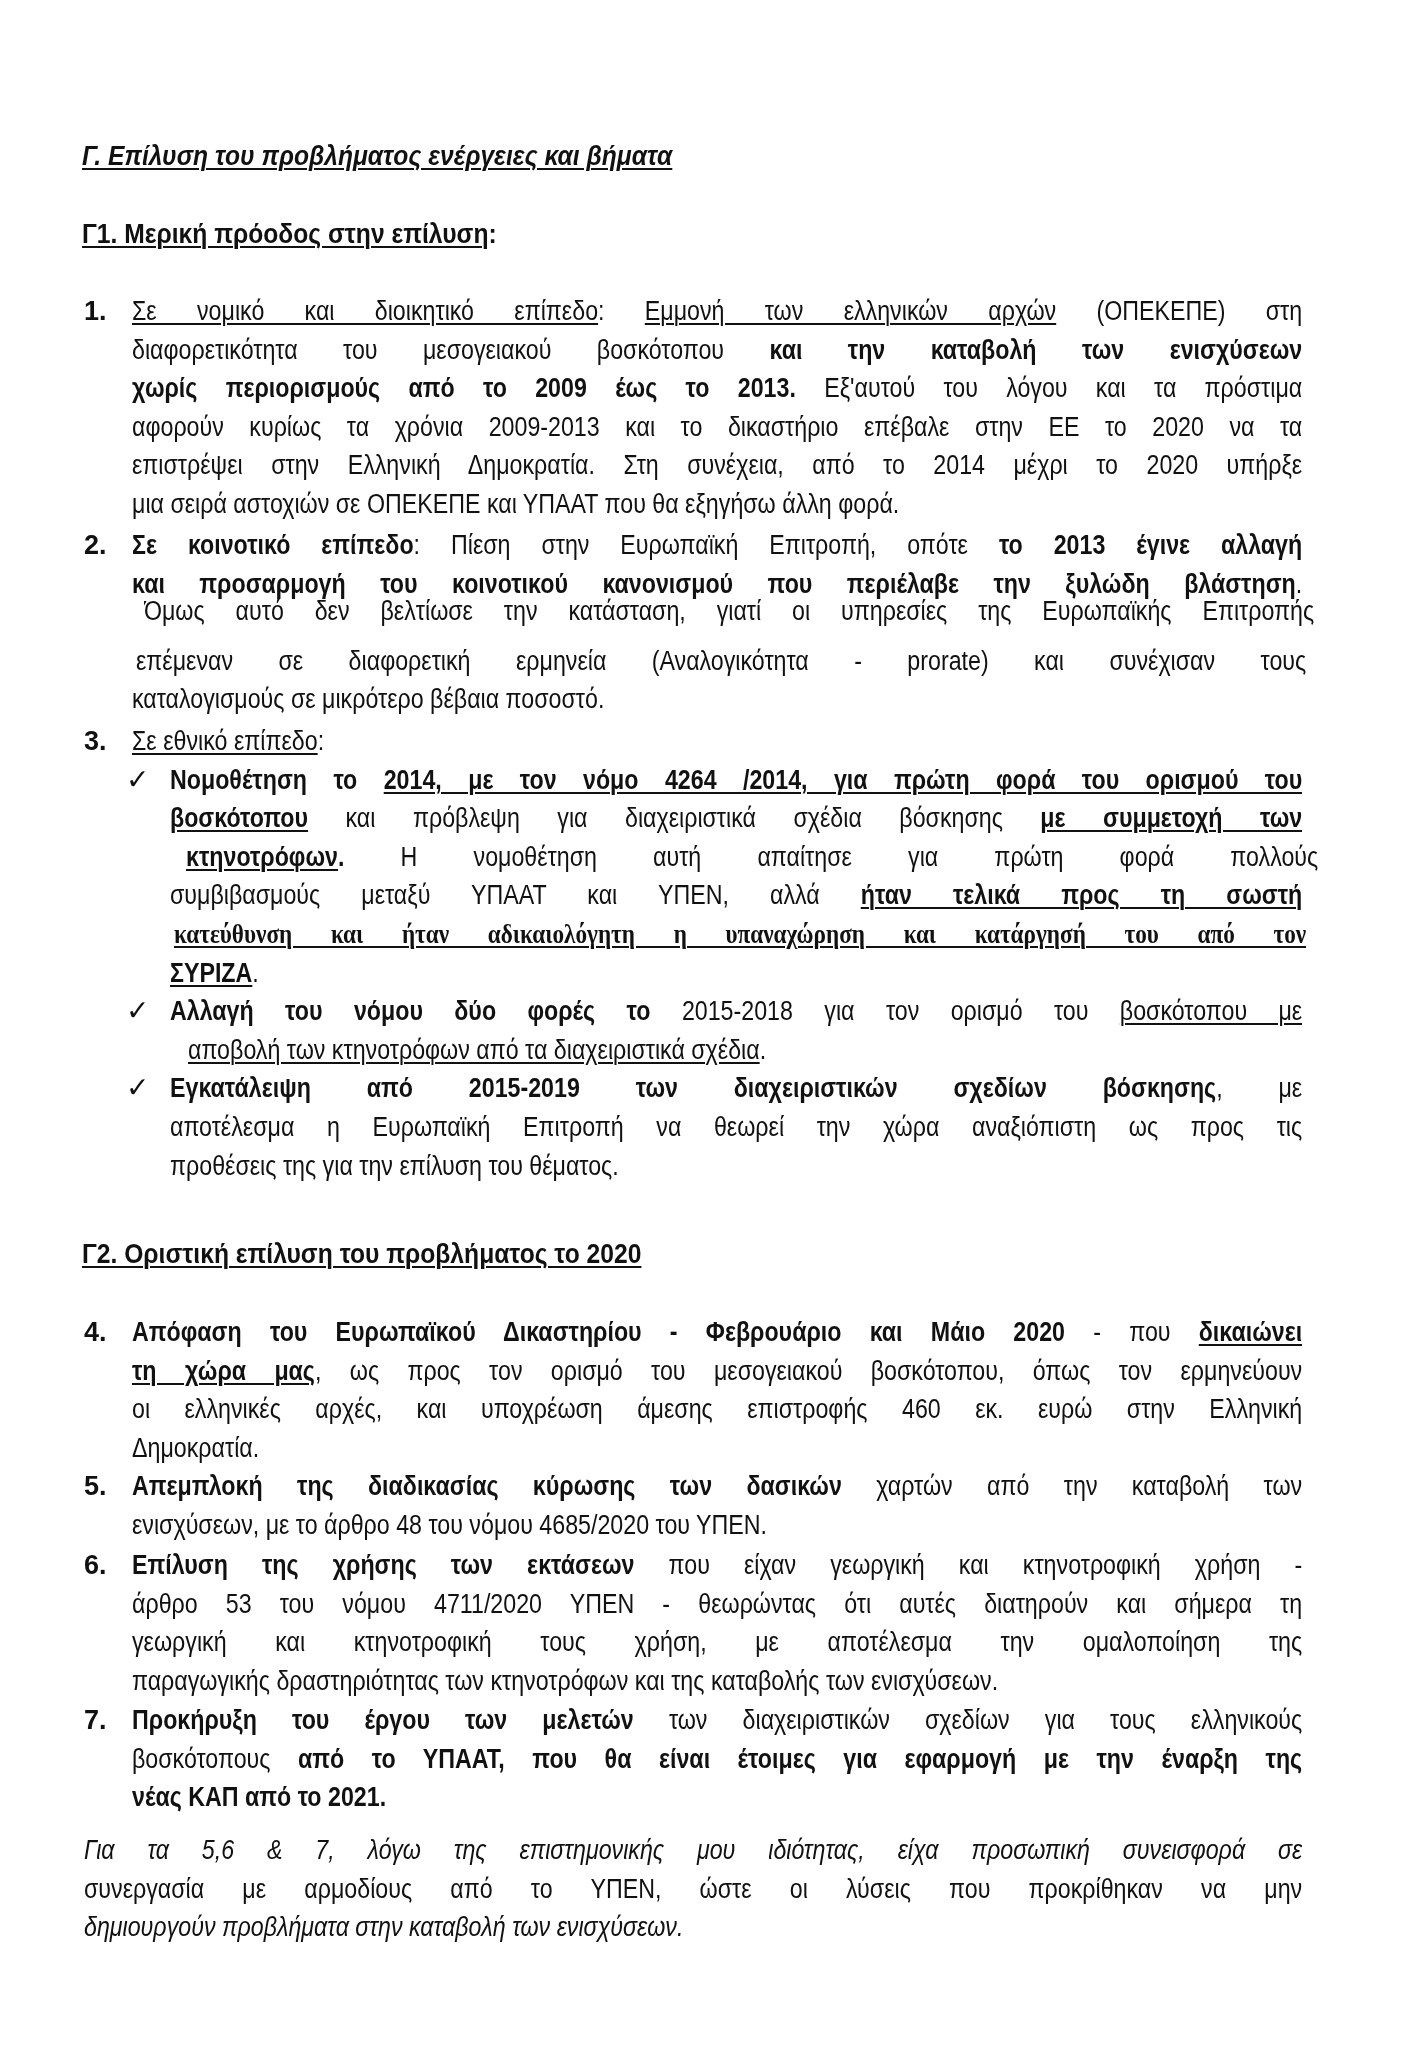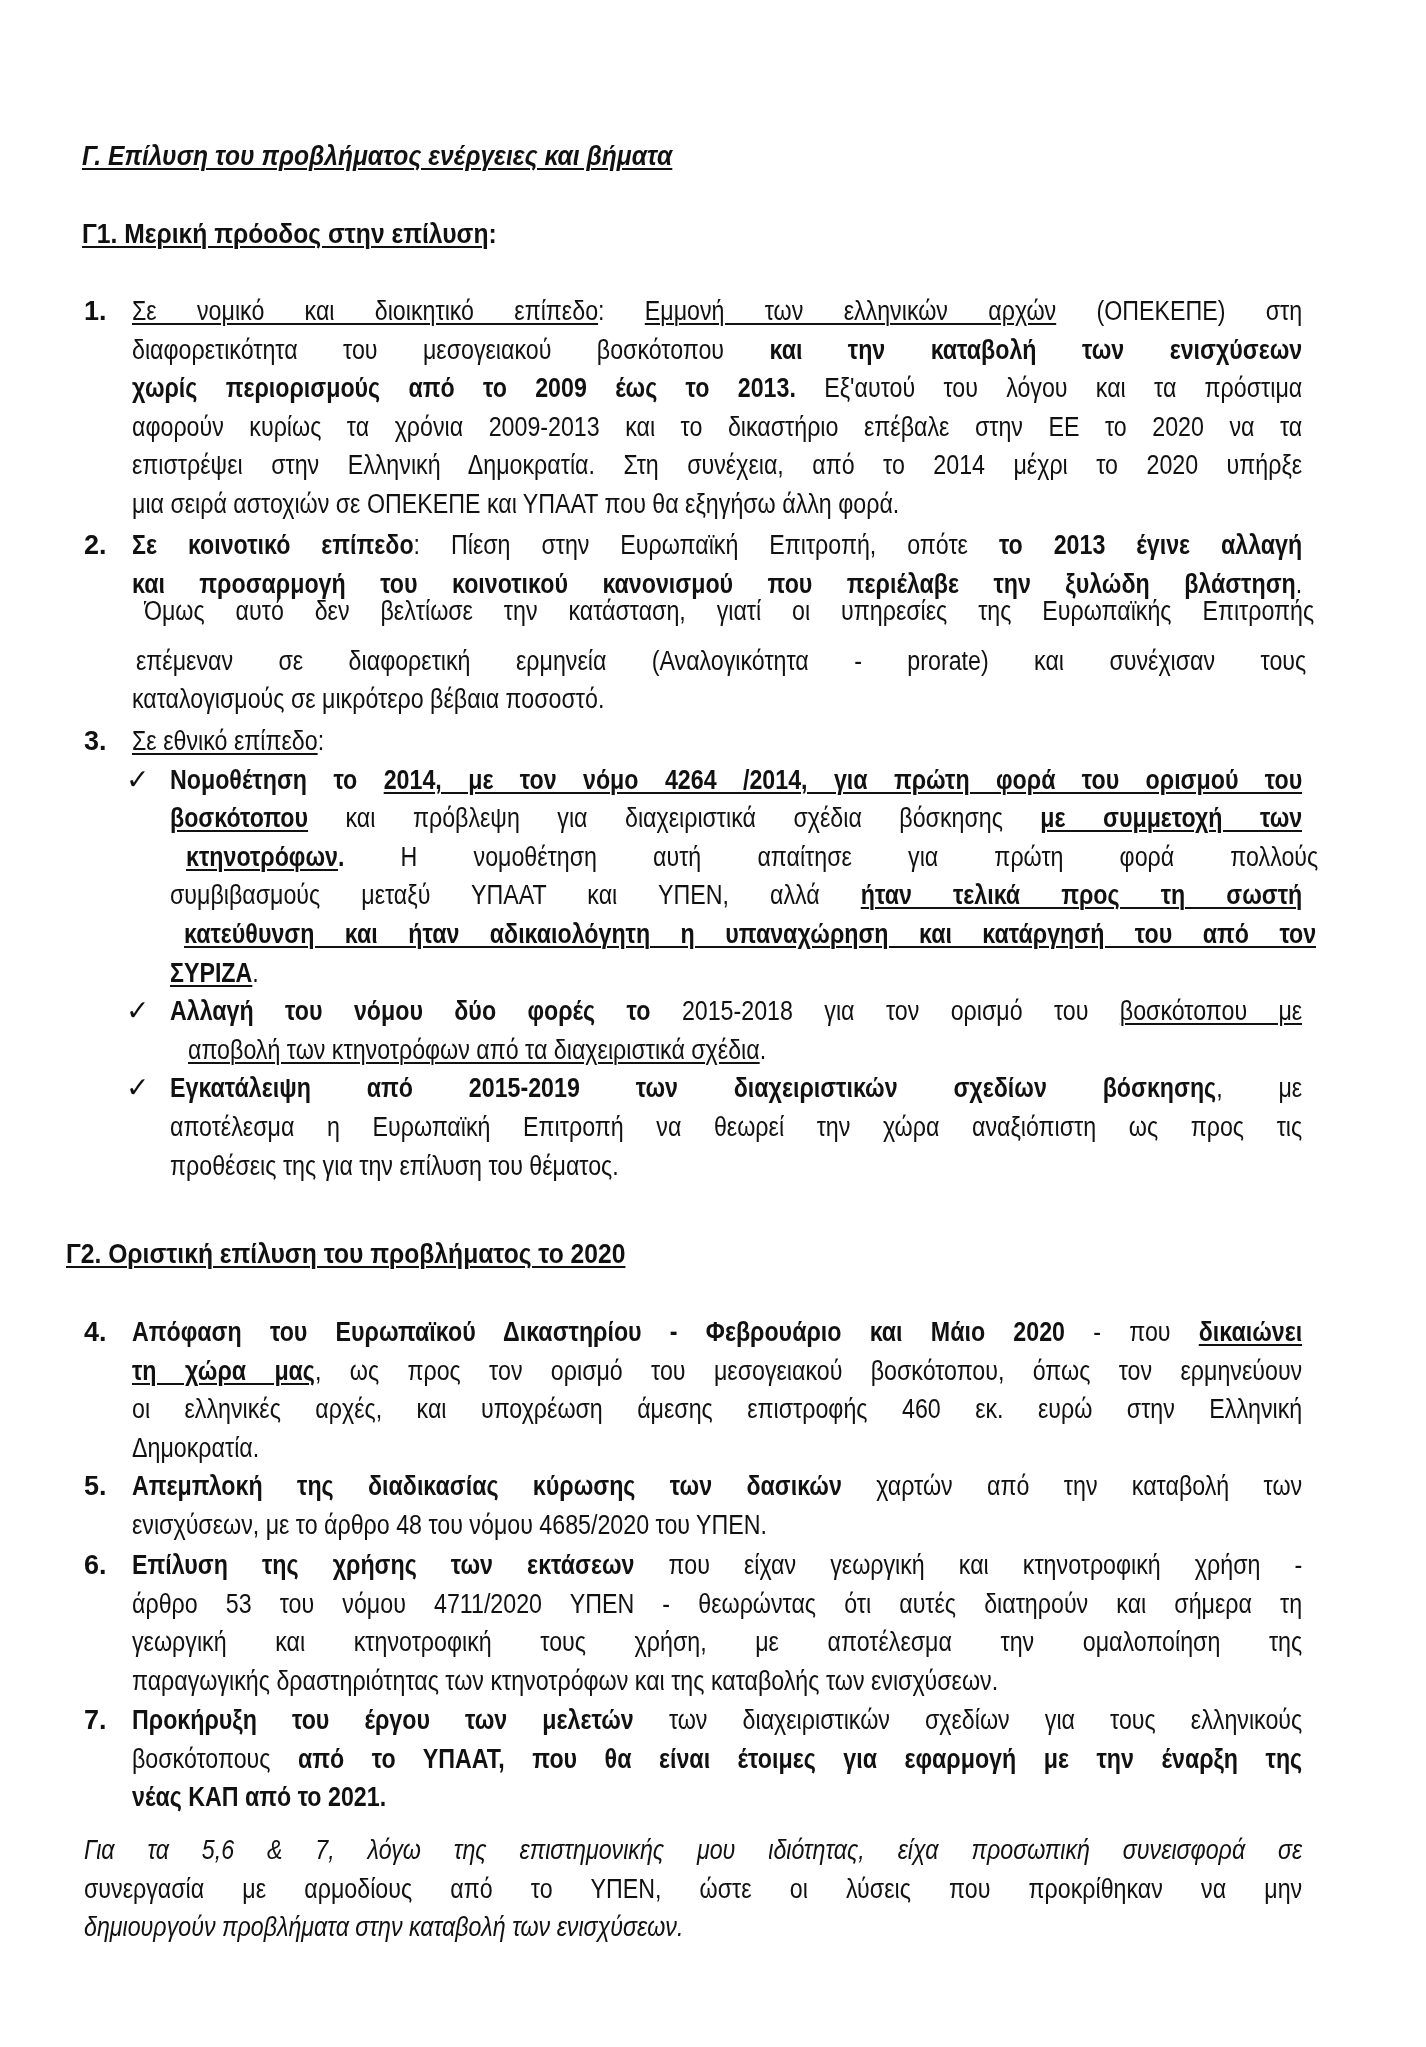--- a/index.html
+++ b/index.html
@@ -82,21 +82,21 @@
           </div>
           <div class="jline" style="left: 170px; top: 798.2px; width: 1132px;">
             <span class="inner"><b><u>βοσκότοπου</u></b><span> και πρόβλεψη για διαχειριστικά σχέδια βόσκησης </span><b><u>με συμμετοχή των</u></b></span>
           </div>
           <div class="jline" style="left: 170px; top: 836.8px; width: 1132px; margin-left: 16px;">
             <span class="inner"><b><u>κτηνοτρόφων</u></b><b>.</b><span> Η νομοθέτηση αυτή απαίτησε για πρώτη φορά πολλούς</span></span>
           </div>
           <div class="jline" style="left: 170px; top: 875.4px; width: 1132px;">
             <span class="inner"><span>συμβιβασμούς μεταξύ ΥΠΑΑΤ και ΥΠΕΝ, αλλά </span><b><u>ήταν τελικά προς τη σωστή</u></b></span>
           </div>
-          <div class="jline" style="left: 184px; top: 914px; width: 1132px;">
+          <div class="jline" style="left: 174px; top: 914px; width: 1132px; font-family: Liberation Serif, serif;">
             <span class="inner"><b><u>κατεύθυνση και ήταν αδικαιολόγητη η υπαναχώρηση και κατάργησή του από τον</u></b></span>
           </div>
           <div class="jline nolast" style="left: 170px; top: 952.6px; width: 1132px;">
             <span class="inner"><b><u>ΣΥΡΙΖΑ</u></b><span>.</span></span>
           </div>
         </div>
         <div>
           <div class="check" style="left: 126px; top: 991.2px;">✓</div>
           <div class="jline" style="left: 170px; top: 991.2px; width: 1132px;">
             <span class="inner"><b>Αλλαγή του νόμου δύο φορές το</b><span> 2015-2018 για τον ορισμό του </span><u>βοσκότοπου με</u></span>
@@ -113,21 +113,21 @@
           <div class="jline" style="left: 170px; top: 1107px; width: 1132px;">
             <span class="inner"><span>αποτέλεσμα η Ευρωπαϊκή  Επιτροπή να θεωρεί την χώρα αναξιόπιστη ως προς τις</span></span>
           </div>
           <div class="jline nolast" style="left: 170px; top: 1145.6px; width: 1132px;">
             <span class="inner"><span>προθέσεις της για την επίλυση του θέματος.</span></span>
           </div>
         </div>
       </div>
     </div>
 
-  <div class="heading" style="left:66px; top:1234px;">
+  <div class="heading" style="left:82px; top:1234px;">
     <span class="inner"><u>Γ2. Οριστική επίλυση του προβλήματος  το 2020</u></span>
   </div>
 
   <div id="list2">
       <div>
         <div class="num" style="left: 84px; top: 1312px;">4.</div>
         <div class="jline" style="left: 132px; top: 1312px; width: 1170px;">
           <span class="inner"><b>Απόφαση του Ευρωπαϊκού Δικαστηρίου - Φεβρουάριο και Μάιο 2020</b><span> - που </span><b><u>δικαιώνει</u></b></span>
         </div>
         <div class="jline" style="left: 132px; top: 1350.6px; width: 1170px;">

